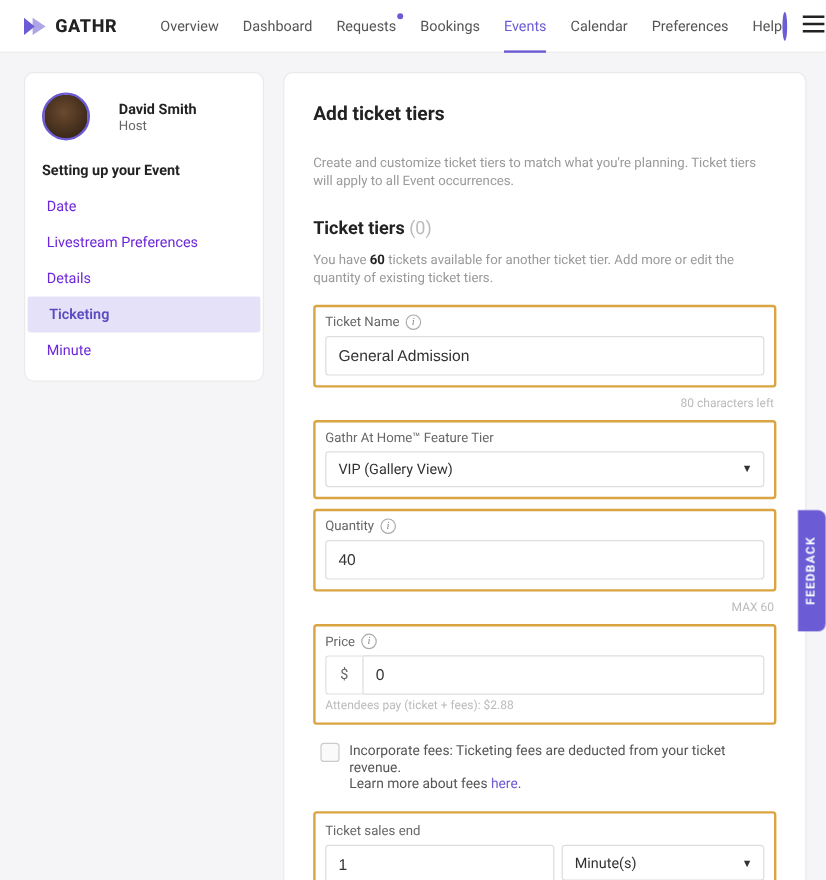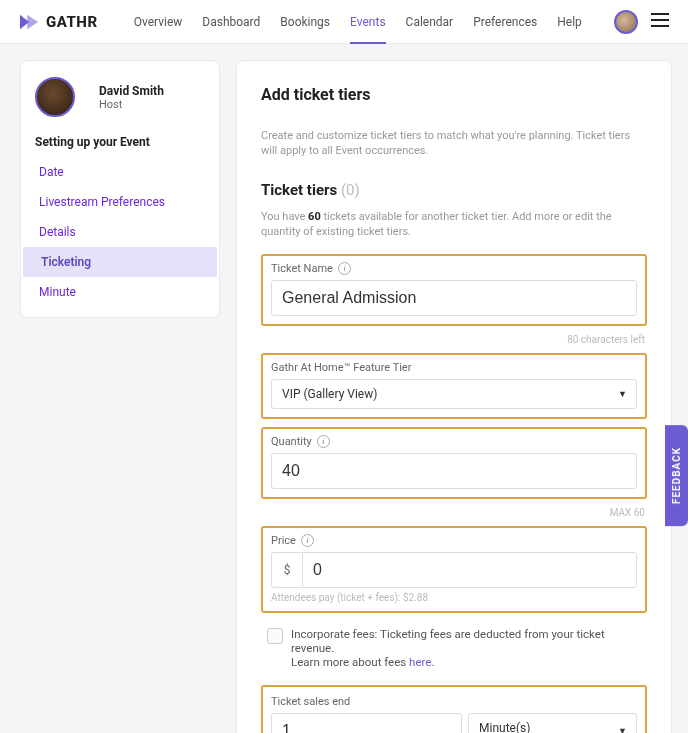--- a/index.html
+++ b/index.html
@@ -30,21 +30,21 @@
   h2 { font-size: 16px; font-weight: 700; margin-bottom: 6px; color: #222; }
   .sub { font-size: 11px; color: #999; line-height: 1.4; margin-bottom: 22px; margin-top: 24px; }
   h3 { font-size: 15px; font-weight: 700; color: #222; margin-bottom: 10px; }
   .count { color: #bbb; font-weight: 400; }
   .avail { font-size: 11px; color: #999; margin-bottom: 14px; line-height: 1.4; }
   .avail b { color: #222; font-weight: 700; }
 
   .fieldset { border: 2px solid #d9a441; border-radius: 3px; padding: 6px 8px 8px; margin-bottom: 8px; position: relative; }
   .fs-label { font-size: 11px; color: #666; margin-bottom: 5px; display: flex; align-items: center; gap: 5px; }
   .info-i { width: 13px; height: 13px; border: 1px solid #aaa; border-radius: 50%; display: inline-flex; align-items: center; justify-content: center; font-size: 9px; color: #888; font-style: italic; font-family: Georgia, serif; cursor: default; }
-  .input { width: 100%; border: 1px solid #ddd; border-radius: 3px; padding: 8px 10px; font-size: 16px; color: #333; background: #fff; }
+  .input { width: 100%; border: 1px solid #ddd; border-radius: 3px; padding: 8px 10px; font-size: 13px; color: #333; background: #fff; }
   .select { width: 100%; border: 1px solid #ddd; border-radius: 3px; padding: 7px 26px 7px 10px; font-size: 12px; color: #333; background: #fff; appearance: none; position: relative; cursor: pointer; }
   .select-wrap { position: relative; }
   .select-wrap::after { content: "▼"; font-size: 9px; color: #333; position: absolute; right: 10px; top: 50%; transform: translateY(-50%); pointer-events: none; }
   .hint-right { text-align: right; font-size: 10px; color: #bbb; margin: 2px 2px 8px 0; }
   .price-row { display: flex; }
   .price-sym { width: 34px; border: 1px solid #ddd; border-right: none; border-radius: 3px 0 0 3px; display: flex; align-items: center; justify-content: center; font-size: 12px; color: #666; background: #fff; }
   .price-row .input { border-radius: 0 3px 3px 0; }
   .fine { font-size: 10px; color: #bbb; margin-top: 4px; }
 
   .check-row { display: flex; align-items: flex-start; gap: 8px; margin: 14px 0 16px 6px; font-size: 11.5px; color: #555; }
@@ -68,20 +68,21 @@
       <svg viewBox="0 0 24 20" width="22" height="18">
           <path d="M2 2 L12 10 L2 18 Z" fill="#6b5bd4"></path>
           <path d="M10 2 L22 10 L10 18 Z" fill="#6b5bd4" opacity="0.55"></path>
         </svg>
     </span>
     <span>GATHR</span>
   </div>
   <div class="nav">
     <div class="nav-item">Overview</div>
     <div class="nav-item">Dashboard</div>
+    <div class="nav-item"><span>Requests</span><span class="nav-dot"></span></div>
     <div class="nav-item">Bookings</div>
     <div class="nav-item active">Events</div>
     <div class="nav-item">Calendar</div>
     <div class="nav-item">Preferences</div>
     <div class="nav-item">Help</div>
   </div>
   <div class="spacer"></div>
   <div class="avatar-top"></div>
   <div class="hamburger">
     <svg width="20" height="16" viewBox="0 0 20 16">

